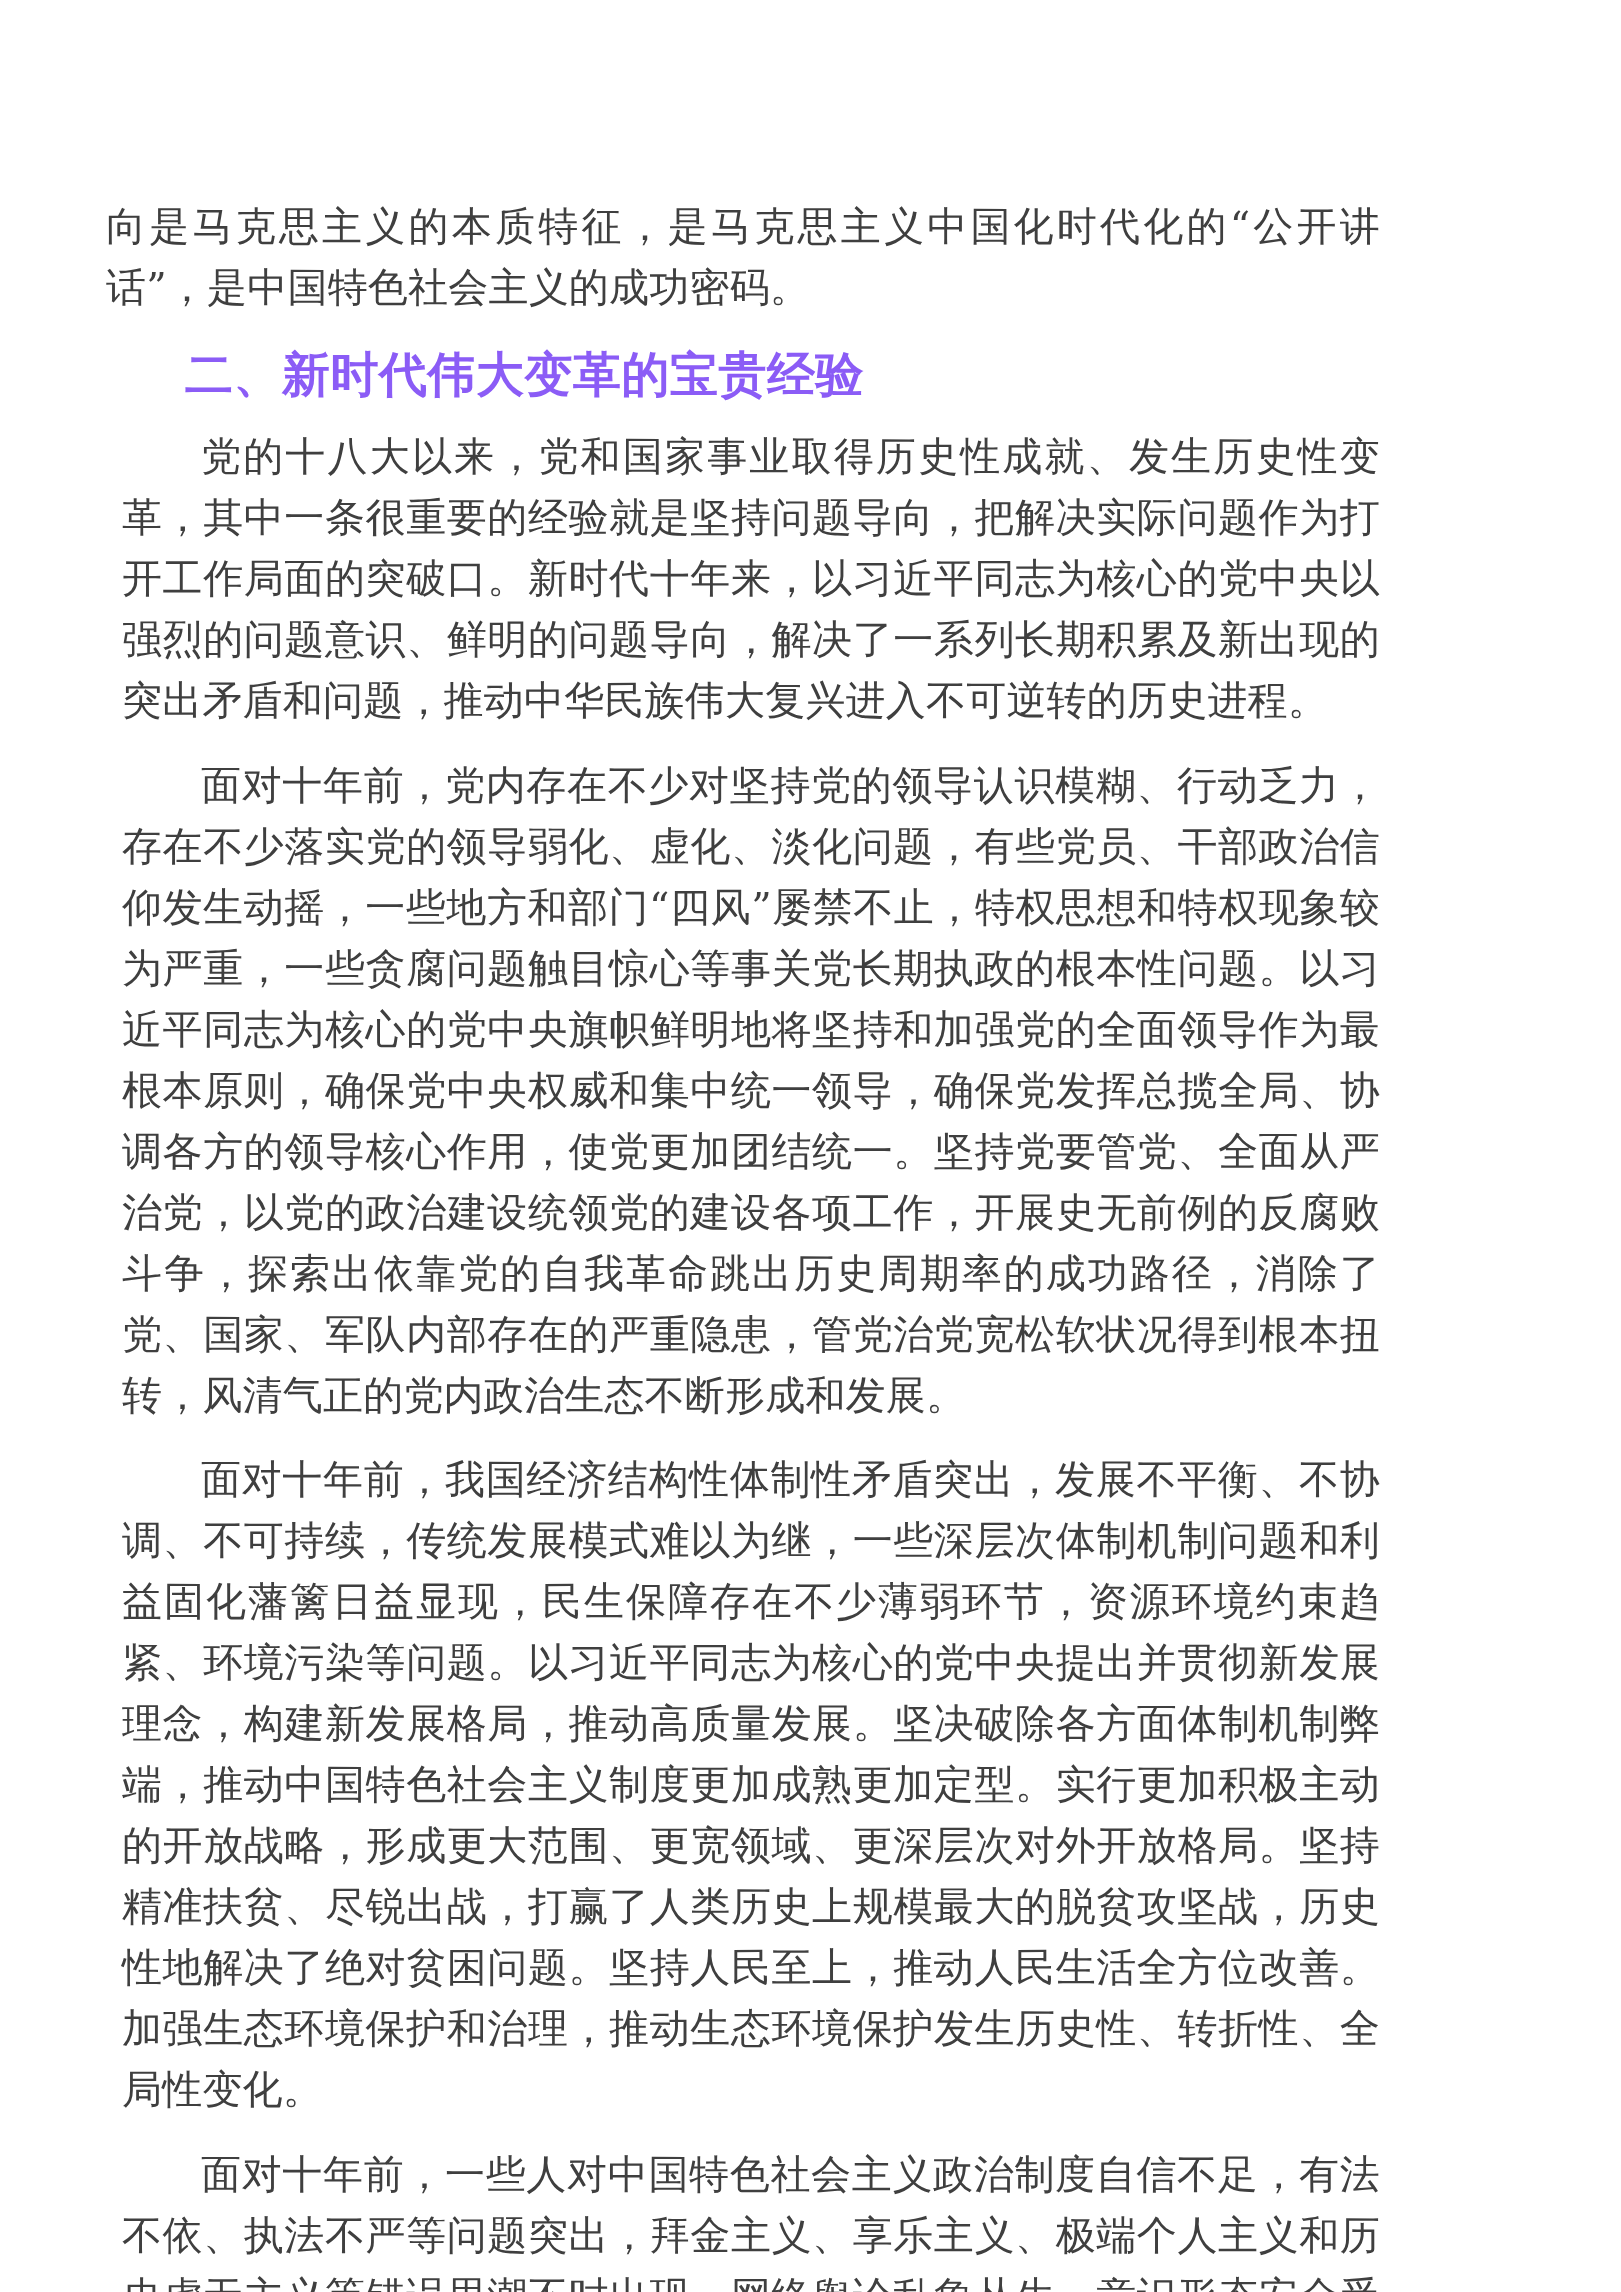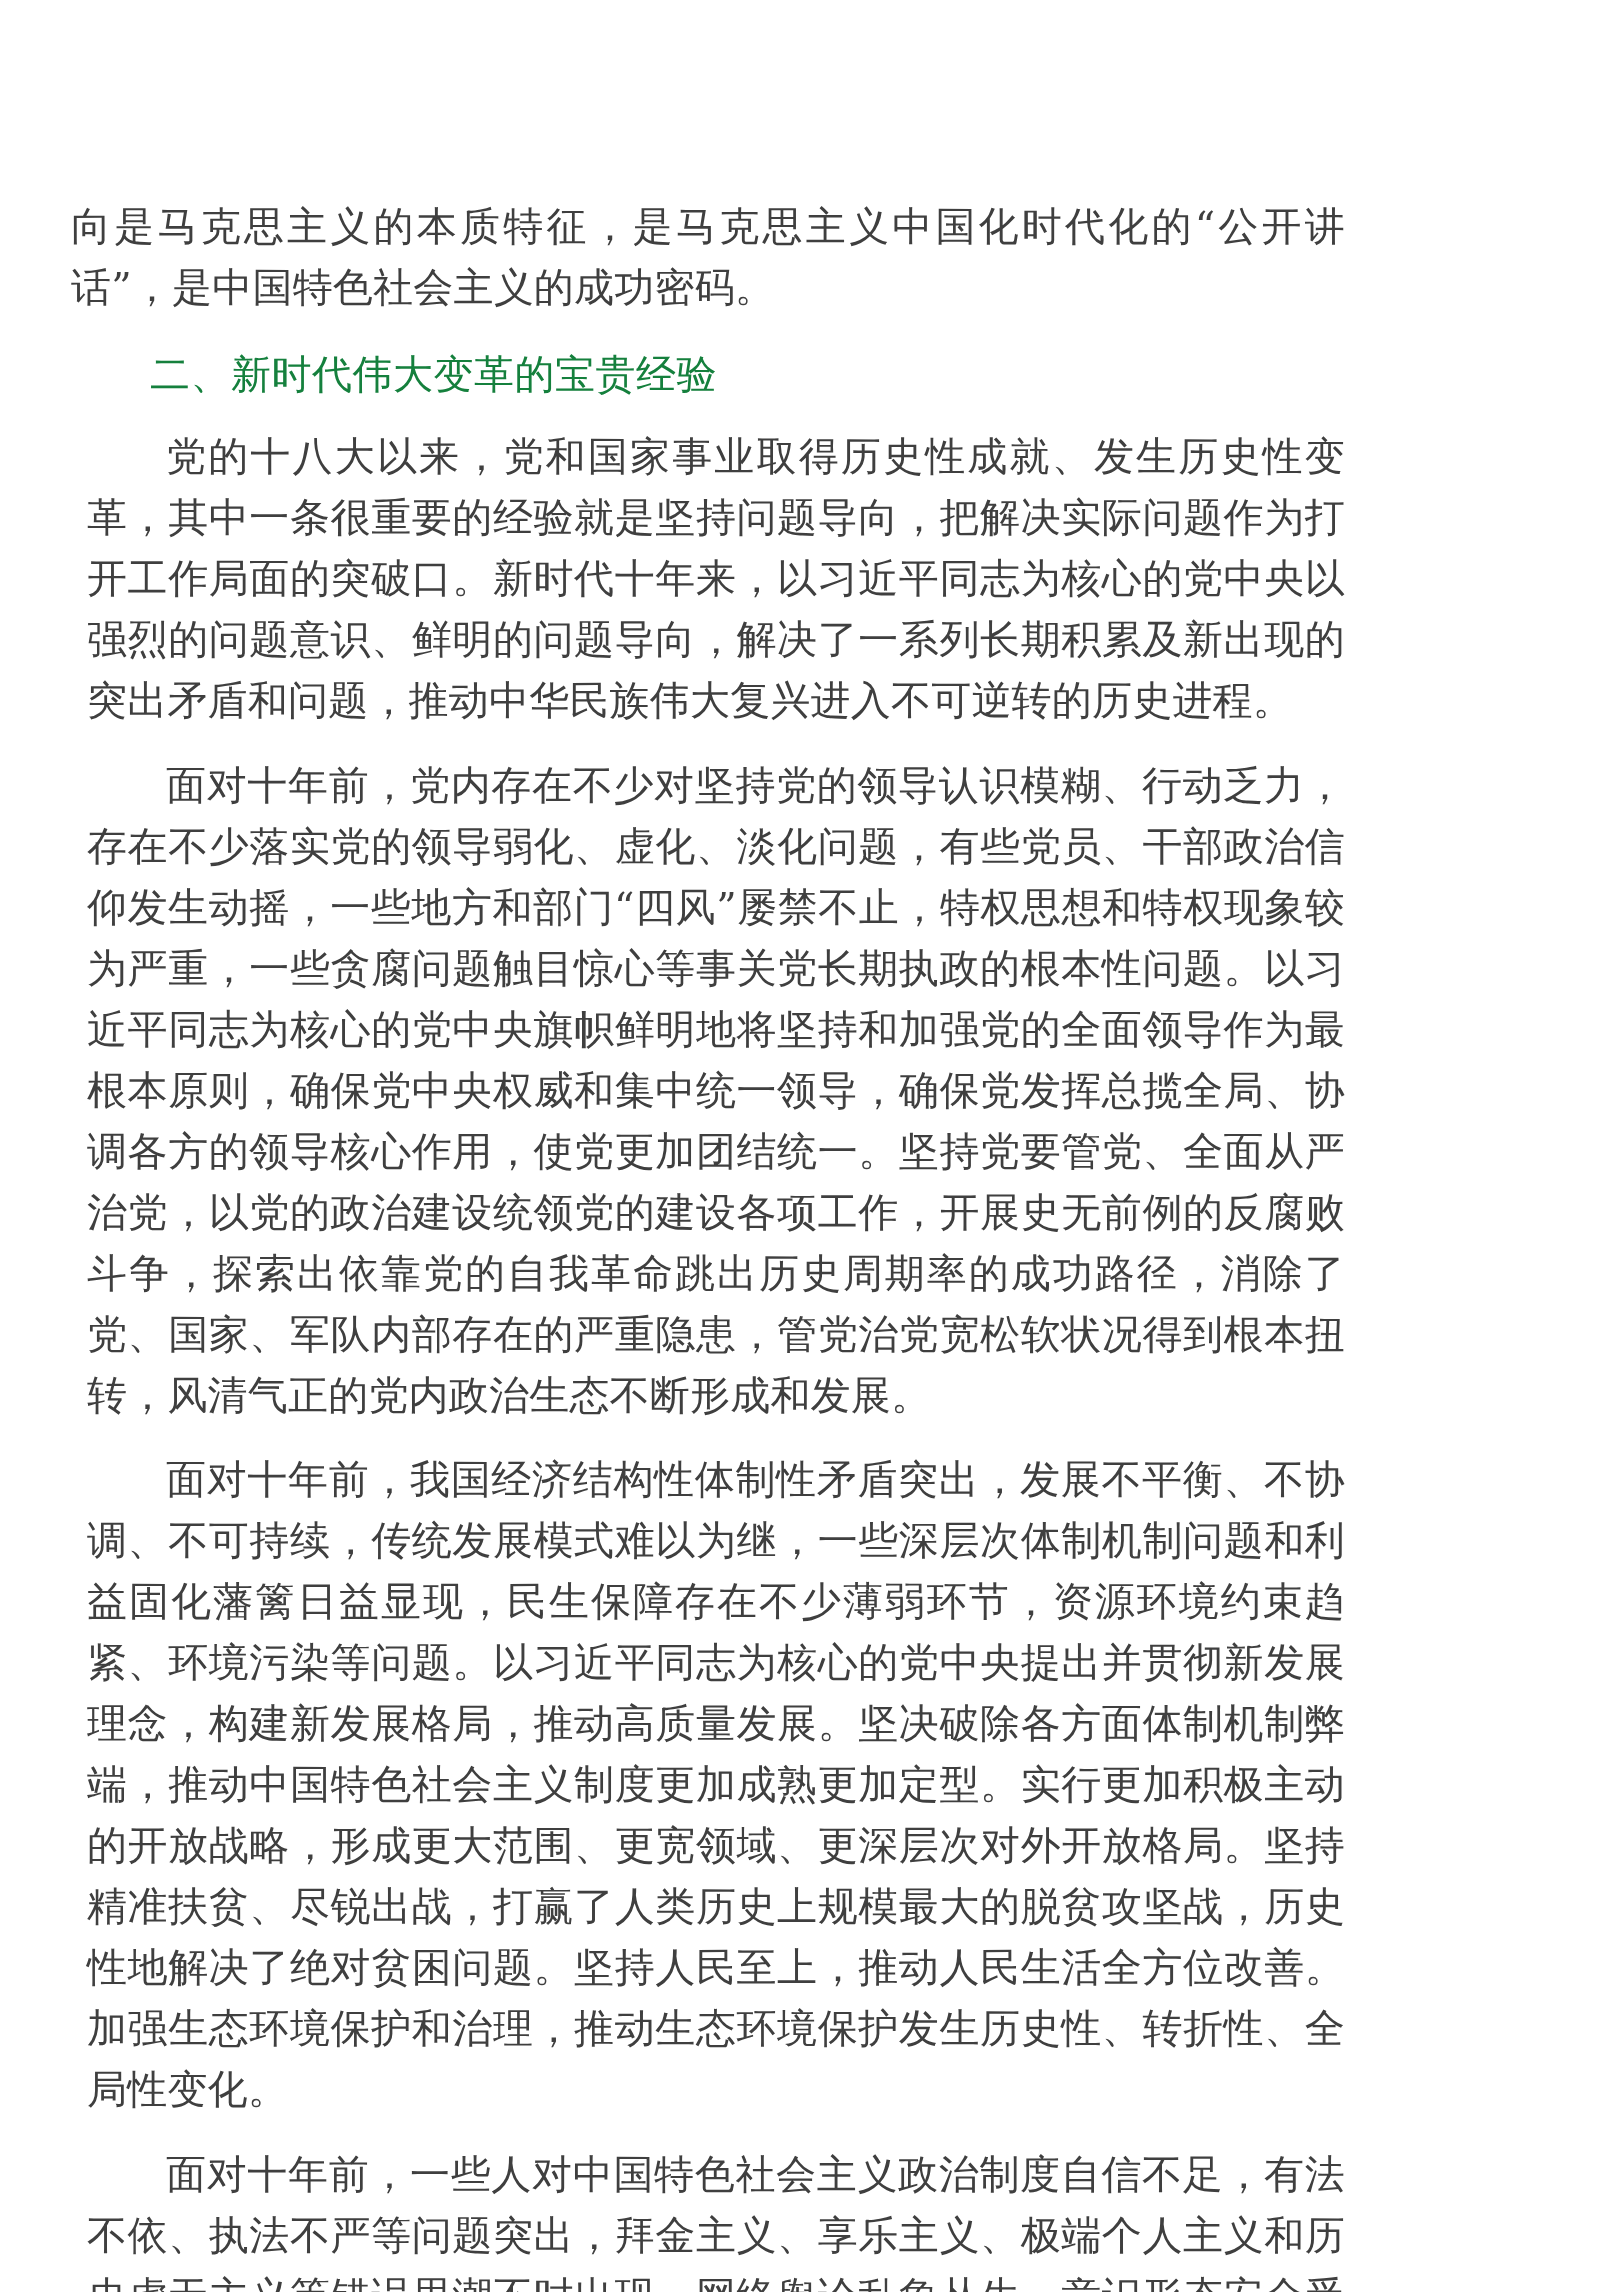--- a/index.html
+++ b/index.html
@@ -12,21 +12,21 @@
     height: 2293px;
     font-family: "DejaVu Serif", "Liberation Serif", serif;
     color: #3b3b3b;
     -webkit-font-smoothing: antialiased;
   }
   .page {
     position: relative;
     box-sizing: border-box;
     width: 1317px;
     height: 2293px;
-    padding: 196px 176px 0 71px;
+    padding: 196px 176px 0 106px;
     background: #ffffff;
   }
   .doc-body {
     width: 1274px;
   }
   p.para {
     margin: 0 0 5.9px 0;
     font-size: 40px;
     line-height: 61px;
     text-align: justify;
@@ -39,25 +39,25 @@
   }
   p.para.indent {
     text-indent: 79px;
     margin-left: 16px;
   }
   p.para.continuation {
     text-indent: 0;
   }
   h2.section-heading {
     margin: 25.5px 0 21.6px 0;
-    font-size: 40px;
+    font-size: 48px;
     line-height: 61px;
-    font-weight: normal;
+    font-weight: bold;
     text-indent: 79px;
-    color: #15803d;
+    color: #8b5cf6;
     letter-spacing: 0.5px;
   }
   .para-gap {
     height: 17.6px;
   }
 </style>
 </head>
 <body>
 
 <div class="page">

